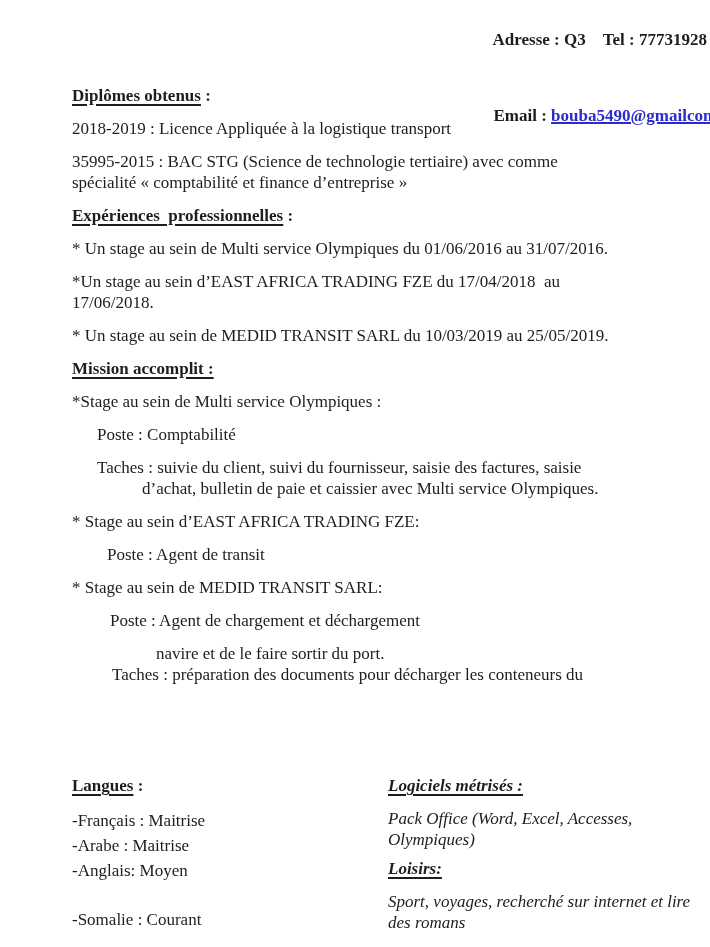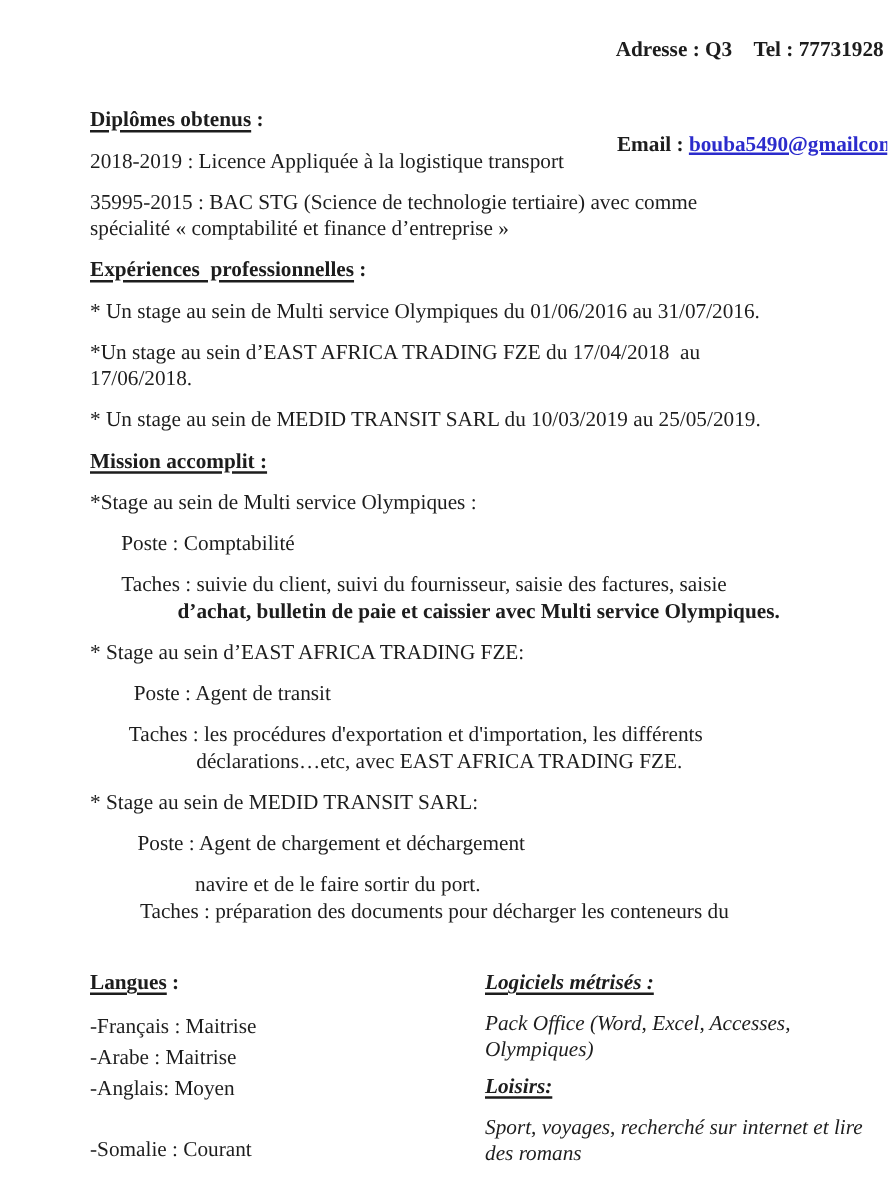--- a/index.html
+++ b/index.html
@@ -24,21 +24,21 @@
   .email { text-decoration:underline; text-decoration-thickness:1.5px; }
 
   
   .content { position:absolute; top:85px; left:72px; width:622px; }
 
   .ind-25 { margin-left:25px; }
   .ind-31 { margin-left:31px; }
   .ind-35 { margin-left:35px; }
   .ind-38 { margin-left:38px; }
   .ind-40 { margin-left:40px; }
-  .ind-70 { margin-left:70px;font-weight:bold; }
+  .ind-70 { margin-left:70px; }
   .ind-84 { margin-left:84px; }
   .ind-85 { margin-left:85px; }
 
   
   .bottom-row { position:absolute; top:775px; left:72px; width:630px; display:flex; }
   .col-left  { width:316px; }
   .col-right { width:314px;font-style:italic; }
   .lang-item { line-height:25px; white-space:pre; }
   .lang-last { margin-top:24px; }
   .mt8  { margin-top:8px; }
@@ -79,24 +79,20 @@
 
     <div class="block line">*Stage au sein de Multi service Olympiques :</div>
     <div class="block line ind-25">Poste : Comptabilité</div>
     <div class="block">
       <div class="line ind-25">Taches : suivie du client, suivi du fournisseur, saisie des factures, saisie</div>
       <div class="line ind-70">d’achat, bulletin de paie et caissier avec Multi service Olympiques.</div>
     </div>
 
     <div class="block line">* Stage au sein d’EAST AFRICA TRADING FZE:</div>
     <div class="block line ind-35">Poste : Agent de transit</div>
-    <div class="block">
-      <div class="line ind-31">Taches : les procédures d'exportation et d'importation, les différents</div>
-      <div class="line ind-85">déclarations…etc, avec EAST AFRICA TRADING FZE.</div>
-    </div>
 
     <div class="block line">* Stage au sein de MEDID TRANSIT SARL:</div>
     <div class="block line ind-38">Poste : Agent de chargement et déchargement</div>
     <div class="block">
       <div class="line ind-84">navire et de le faire sortir du port.</div>
       <div class="line ind-40">Taches : préparation des documents pour décharger les conteneurs du</div>
     </div>
 
   </div>
 

